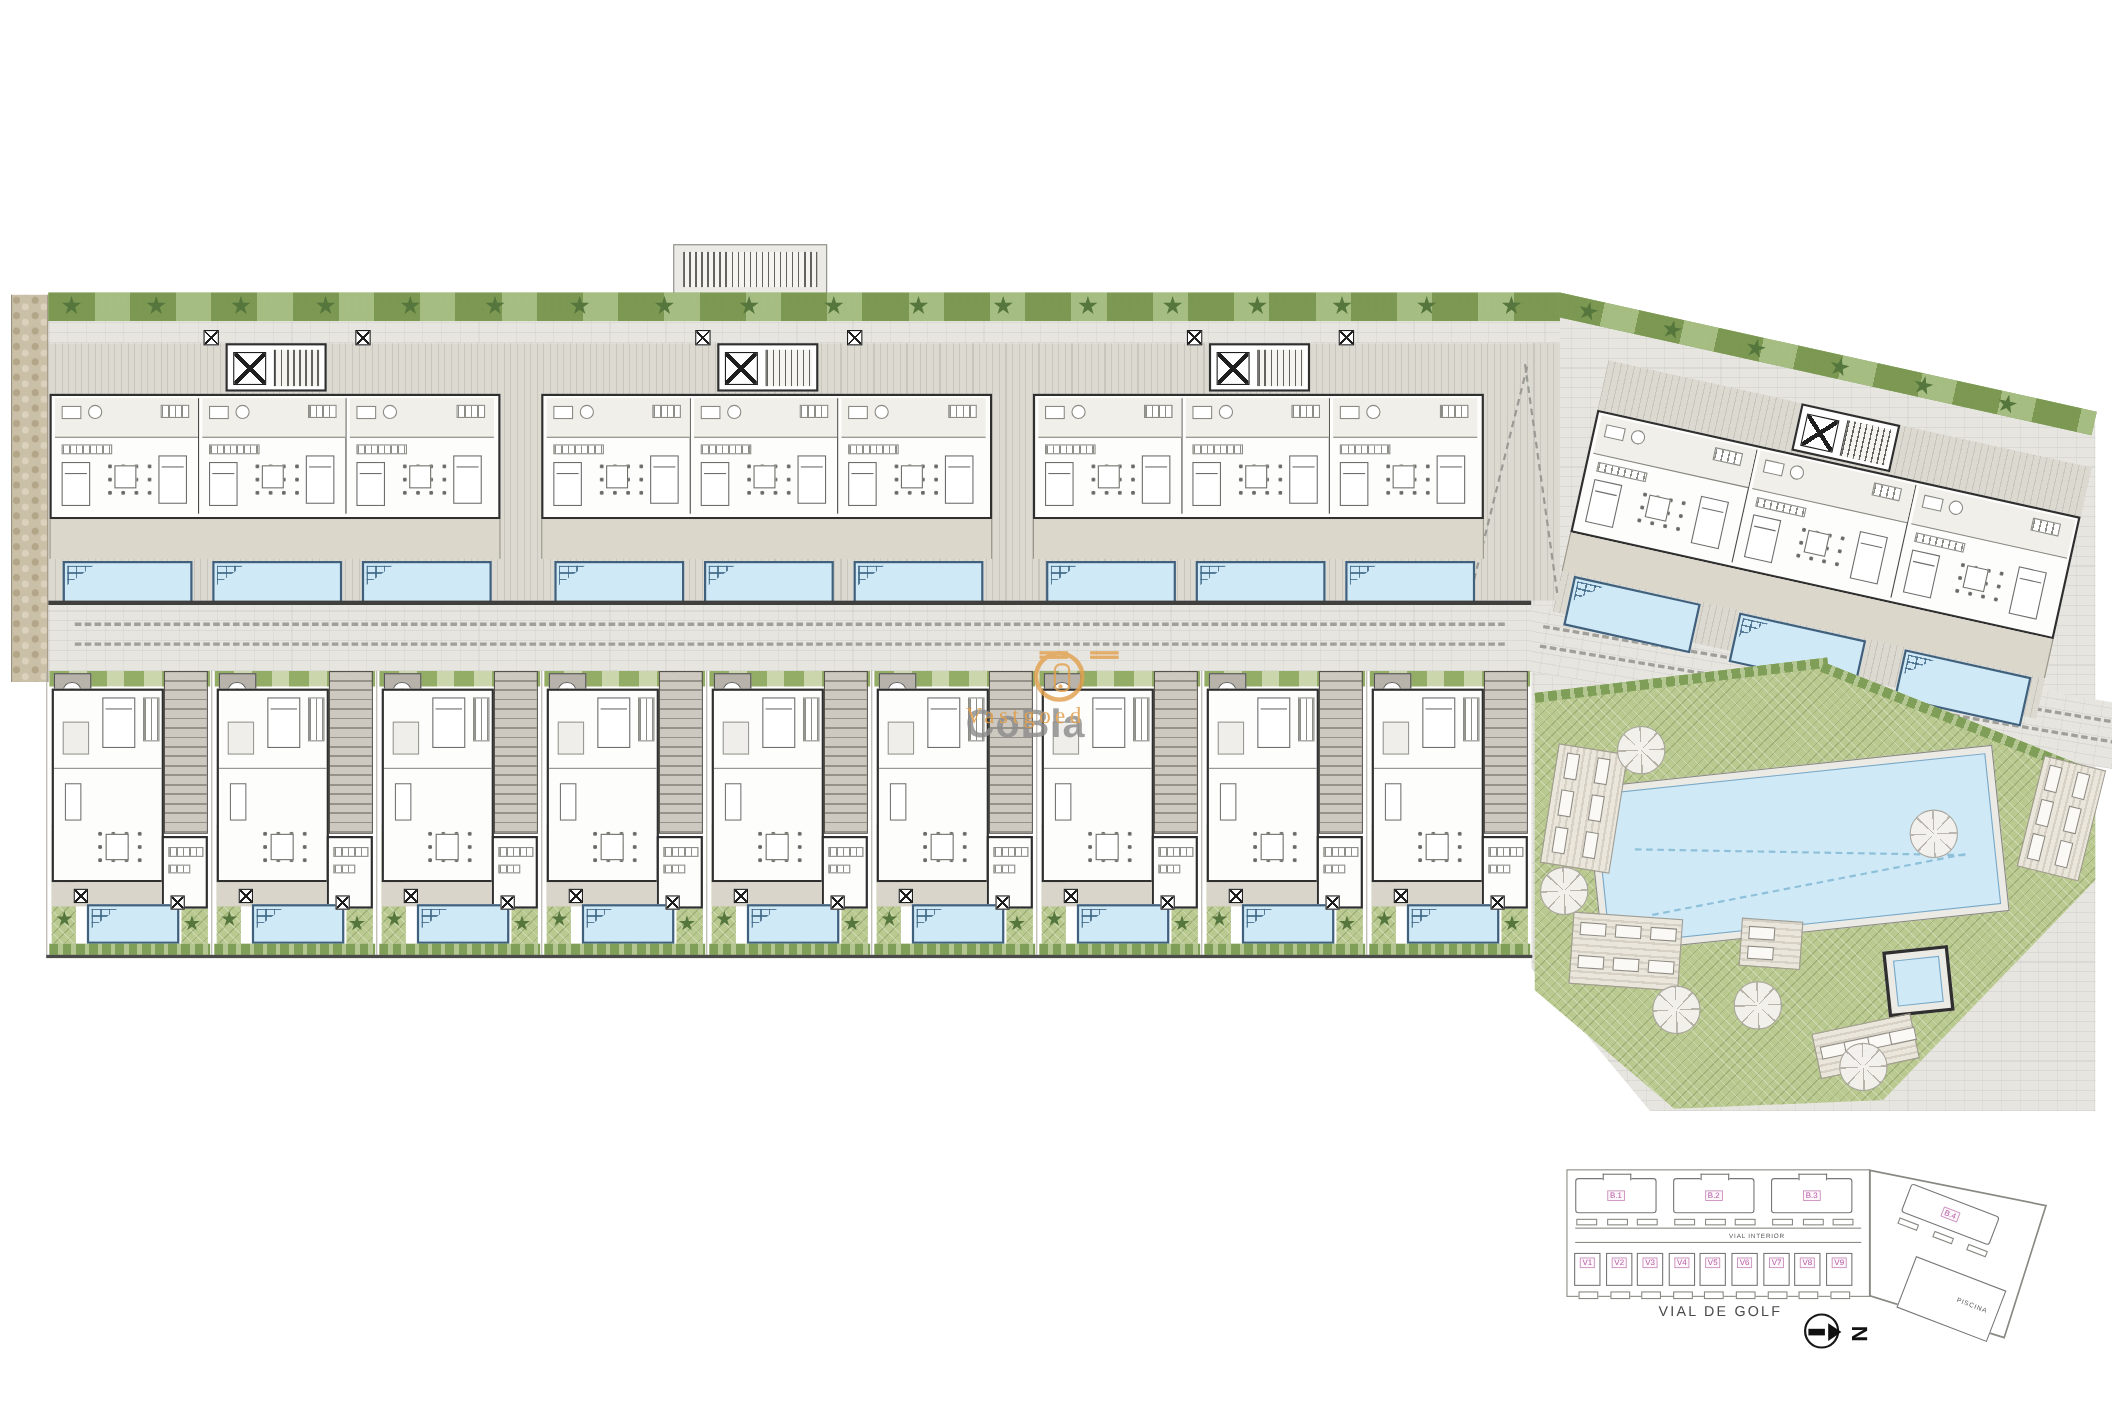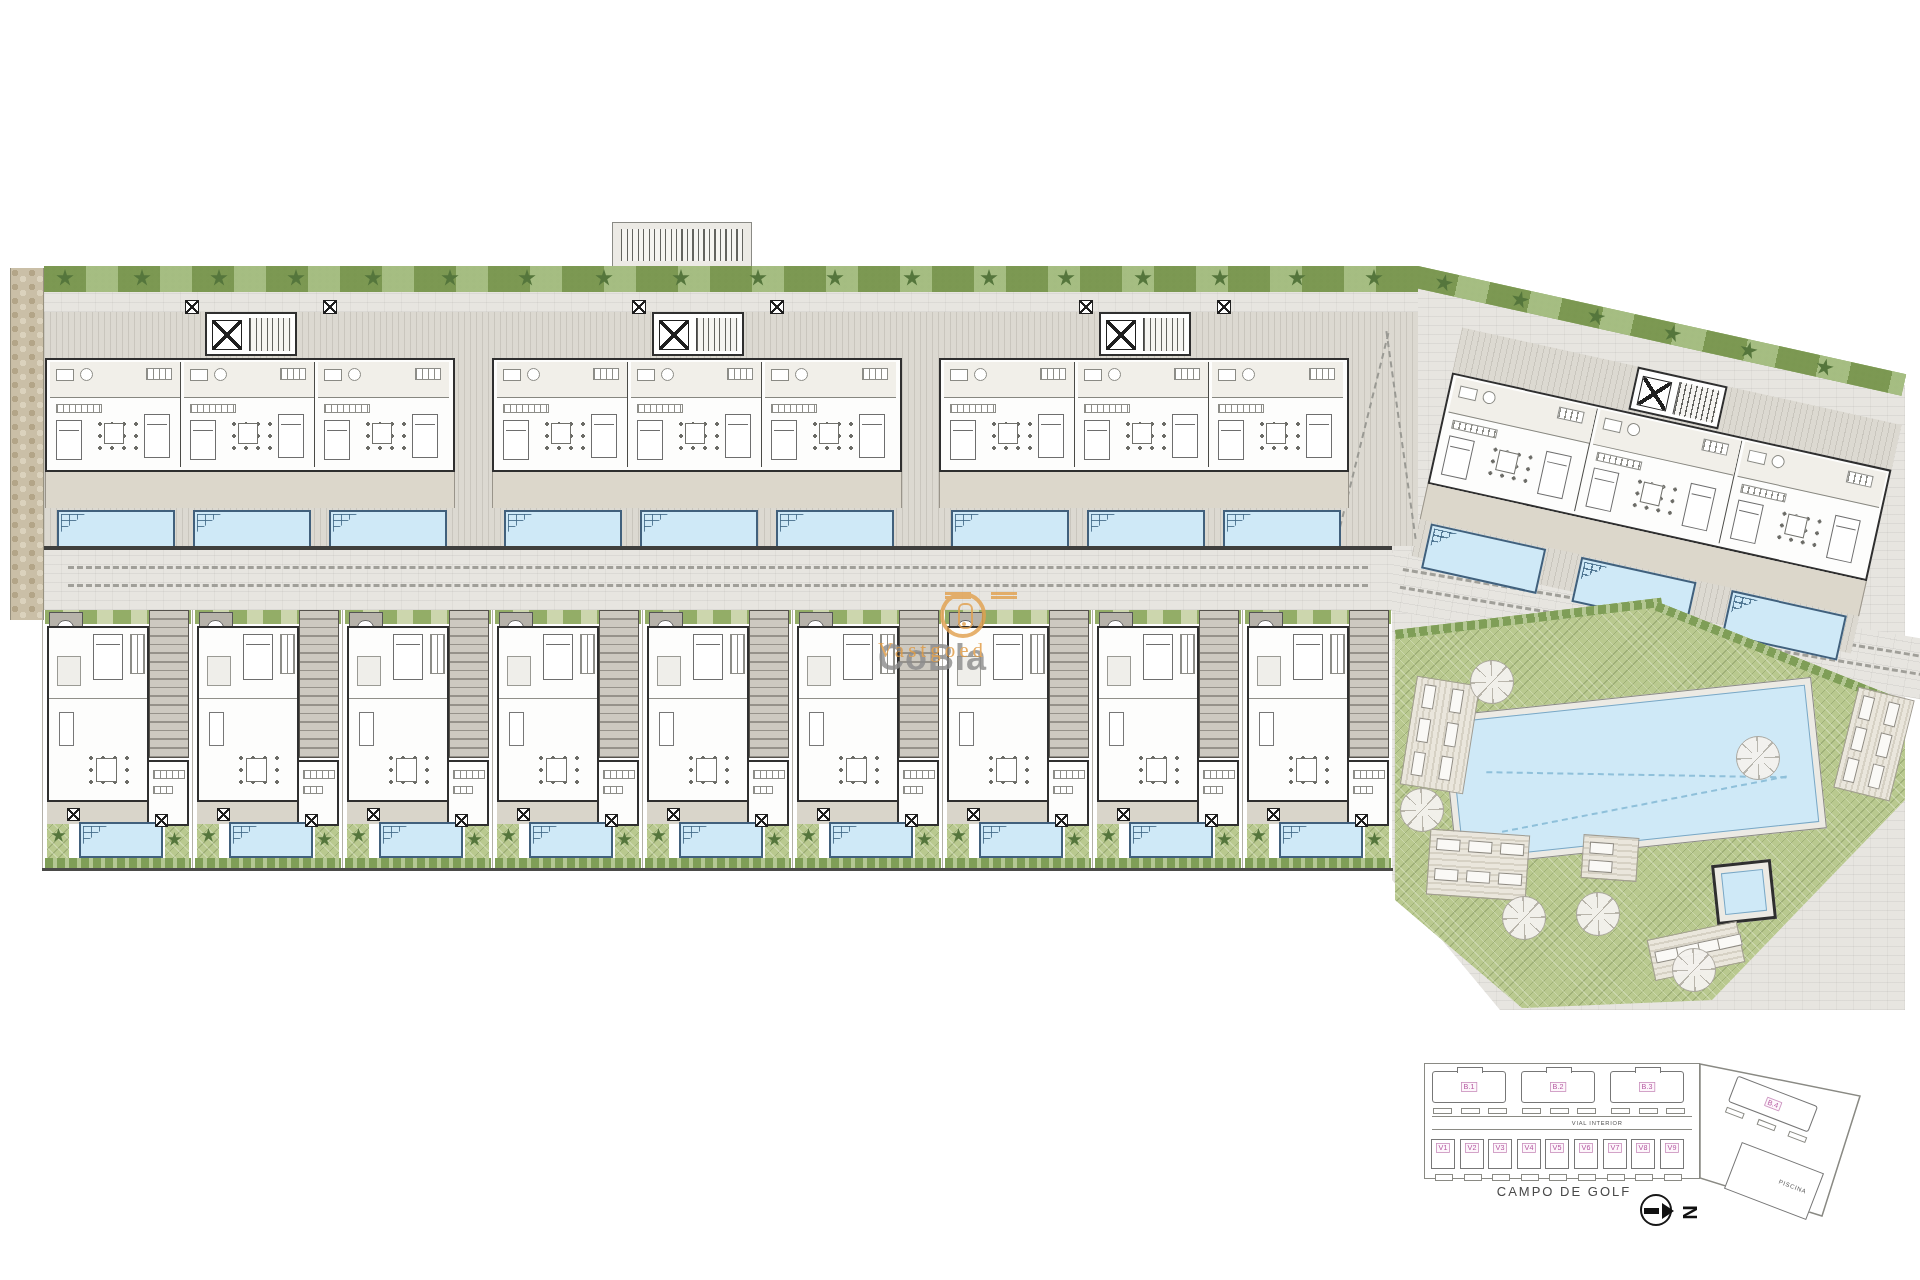--- a/index.html
+++ b/index.html
@@ -913,20 +913,20 @@
       <span class="mm-lbl">B.4</span>
       <div class="mm-pts">
           <i></i>
           <i></i>
           <i></i>
         </div>
     </div>
     <div class="mm-pisc">
       <span class="mm-pisclbl">PISCINA</span>
     </div>
-    <div class="mm-golf">CAMPO DE GOLF</div>
+    <div class="mm-golf">VIAL DE GOLF</div>
     <div class="mm-north">
       <span class="bar"></span>
       <span class="mm-n">N</span>
     </div>
   </div>
 
 </div>
 
 </body></html>

